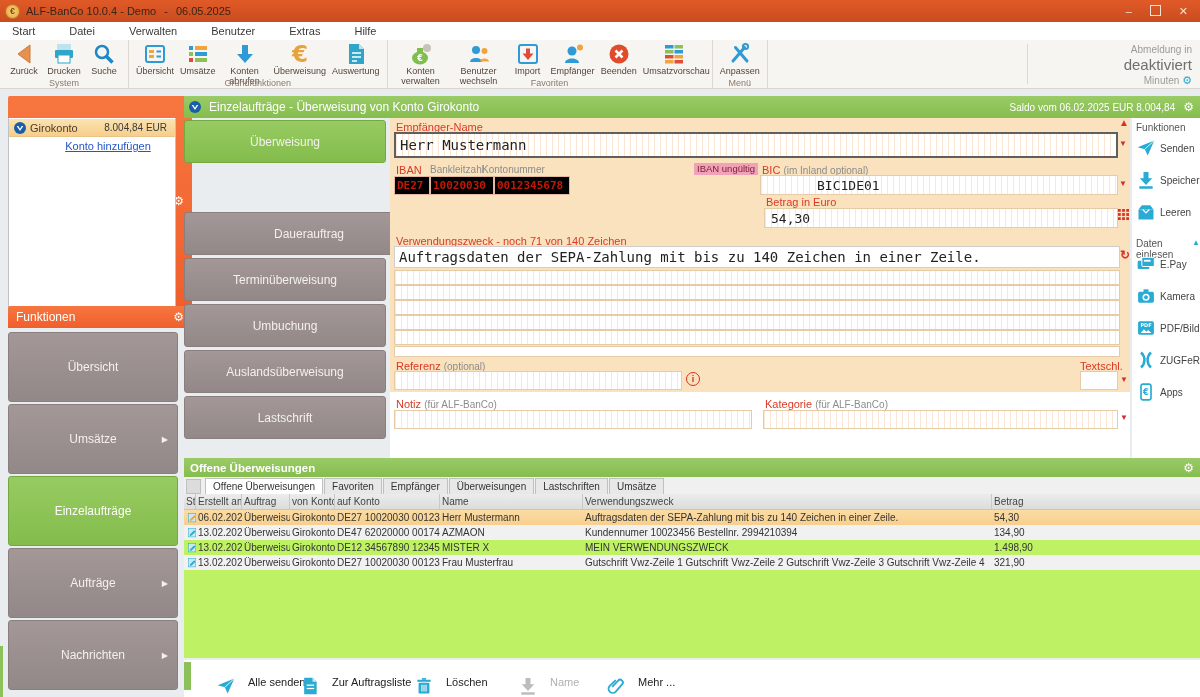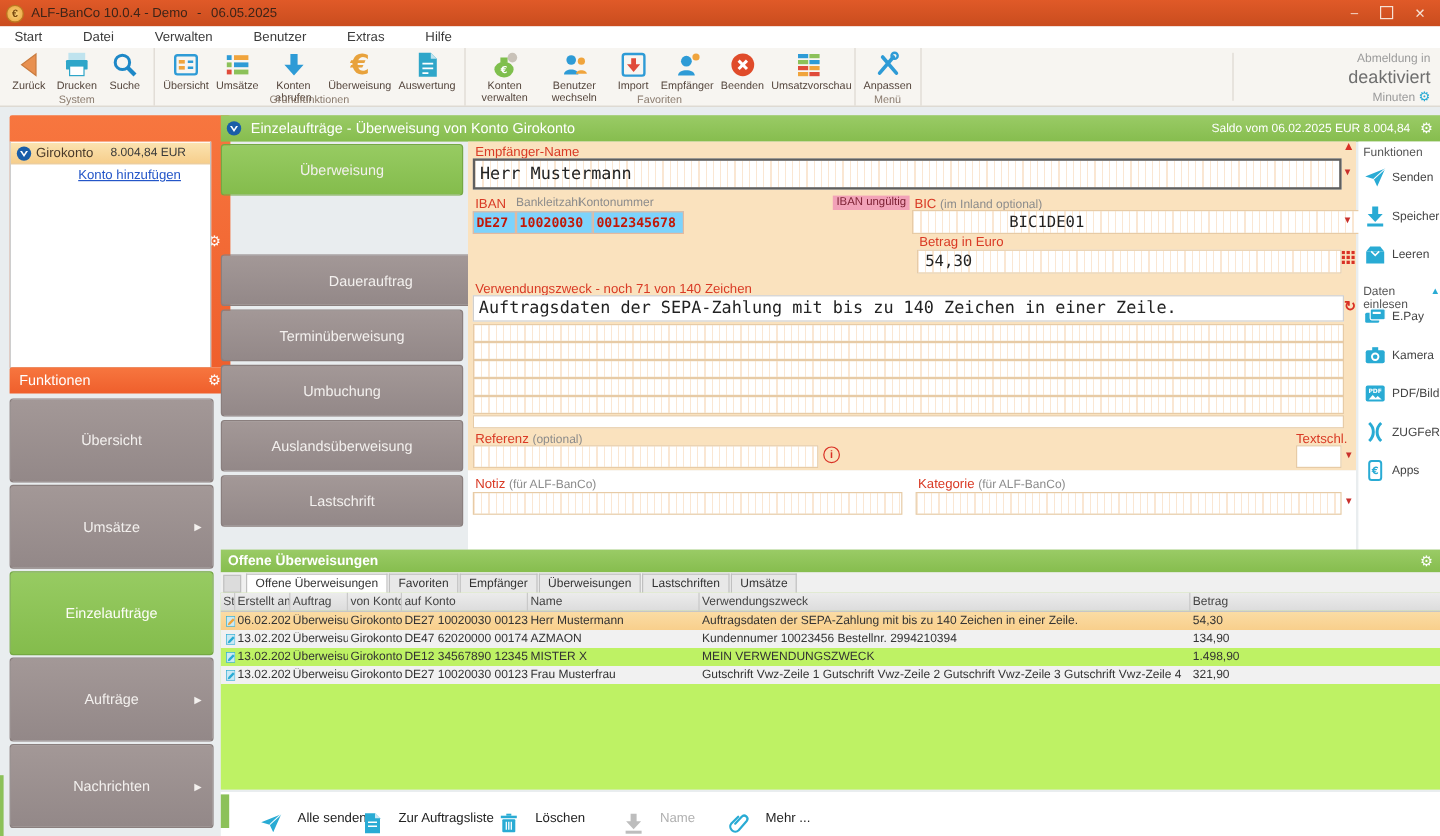--- a/index.html
+++ b/index.html
@@ -46,21 +46,21 @@
   .panel-hdr{background:linear-gradient(#F7763F,#EF5F2C);color:#fff;font-size:12px;
     display:flex;align-items:center;padding:0 8px;height:22px;border-radius:2px 2px 0 0;}
   .panel-hdr .gear{margin-left:auto;font-size:12px;color:#fff;cursor:pointer;}
   #konten-panel{left:8px;top:96px;width:168px;height:210px;}
   #konten-body{left:8px;top:118px;width:166px;height:188px;background:#fff;border:1px solid #C2C2C2;border-top:none;}
   #acct-row{left:9px;top:119px;width:166px;height:17px;display:flex;align-items:center;
     background:linear-gradient(#FBE3B0,#F6CE8C);border-bottom:1px solid #E8C48A;cursor:pointer;}
   .vb-logo{width:12px;height:12px;border-radius:50%;background:#1A5EA8;margin:0 4px 0 5px;flex:0 0 auto;
     display:flex;align-items:center;justify-content:center;}
   #acct-name{font-size:11px;color:#4A3categories;color:#4A3A2A;}
-  #acct-bal{margin-left:auto;font-size:10px;color:#3A3A3A;padding-right:20px;}
+  #acct-bal{margin-left:auto;font-size:10px;color:#3A3A3A;padding-right:8px;}
   #add-link{left:26px;top:140px;width:164px;text-align:center;font-size:11px;color:#2456C8;
     text-decoration:underline;cursor:pointer;}
   #funk-hdr{left:8px;top:306px;width:168px;}
   .navbtn{left:8px;width:168px;height:68px;background:linear-gradient(#A39897,#938888);
     border:1px solid #8A7F7E;border-radius:3px;color:#F3F0EE;font-size:12px;display:flex;
     align-items:center;justify-content:center;cursor:pointer;position:absolute;}
   .navbtn.green{background:linear-gradient(#97CB62,#84BC4C);border-color:#74A843;color:#FDFDF8;}
   .navbtn .arr{position:absolute;right:9px;font-size:8px;color:#F3F0EE;}
 
   
@@ -80,21 +80,21 @@
   #form-peach{left:390px;top:118px;width:740px;height:274px;background:#FAE2BE;}
   #form-white{left:390px;top:392px;width:740px;height:66px;background:#FFFFFF;}
   .flbl{position:absolute;font-size:11px;color:#D93A25;}
   .fhint{font-size:10px;color:#8C8C8C;font-weight:normal;}
   .comb{position:absolute;background-color:#FFFFFF;
     background-image:repeating-linear-gradient(90deg,rgba(238,168,96,.28) 0 1px,transparent 1px 6px);
     border:1px solid #E7CBA6;}
   .mono{font-family:"DejaVu Sans Mono",monospace;color:#222;}
   #f-empf{left:394px;top:132px;width:720px;height:22px;border:2px solid #5F5F5F;display:flex;align-items:center;}
   #f-empf span{font-size:14px;padding-left:4px;}
-  .ibanbox{display:flex;align-items:center;background:#7dd3fc;border:1px solid #E2B9A0;position:absolute;}
+  .ibanbox{display:flex;align-items:center;background:#000000;border:1px solid #E2B9A0;position:absolute;}
   .ibanbox span{font-size:11px;font-weight:bold;color:#C21807;padding-left:2px;font-family:"DejaVu Sans Mono",monospace;}
   .badge-pink{position:absolute;background:#F2A2B8;color:#7A1E30;font-size:9.5px;padding:0 3px;height:12px;line-height:12px;}
   .ddn{position:absolute;color:#C9302C;font-size:8px;cursor:pointer;}
   .redglyph{position:absolute;color:#D93025;cursor:pointer;}
   .fieldtxt{font-size:13px;display:flex;align-items:center;}
 
   
   #side-panel{left:1132px;top:118px;width:68px;height:340px;background:#FFFFFF;}
   .side-sec{position:absolute;font-size:10px;color:#555;}
   .side-item{position:absolute;display:flex;align-items:center;gap:4px;cursor:pointer;}
@@ -392,21 +392,21 @@
       <span>DE27</span>
     </div>
   <div class="ibanbox" style="left:430px;top:176px;width:62px;height:17px;">
       <span>10020030</span>
     </div>
   <div class="ibanbox" style="left:494px;top:176px;width:74px;height:17px;">
       <span>0012345678</span>
     </div>
   <div class="badge-pink" style="left:694px;top:163px;">IBAN ungültig</div>
   <div class="flbl" style="left:762px;top:164px;"><span>BIC</span> <span class="fhint">(im Inland optional)</span></div>
-  <div class="abs comb fieldtxt" style="left:760px;top:175px;width:356px;height:18px;padding-left:24px;">
+  <div class="abs comb fieldtxt" style="left:760px;top:175px;width:356px;height:18px;">
       <span class="mono" style="padding-left:56px;">BIC1DE01</span>
     </div>
   <span class="ddn" style="left:1119px;top:179px;">▼</span>
 
   <div class="flbl" style="left:766px;top:196px;">Betrag in Euro</div>
   <div class="abs comb fieldtxt" style="left:764px;top:208px;width:352px;height:18px;">
       <span class="mono" style="padding-left:6px;">54,30</span>
     </div>
   <svg class="abs" style="left:1118px;top:209px;" width="11" height="11" viewBox="0 0 12 12">
       <g fill="#D93025">

